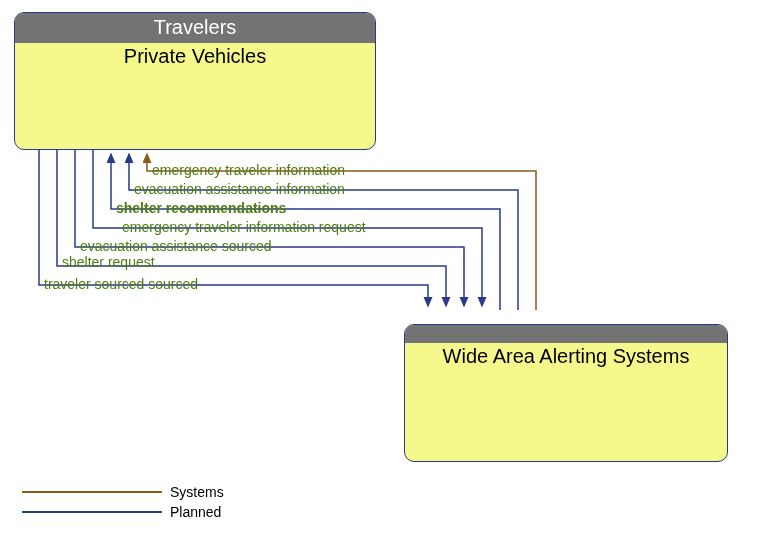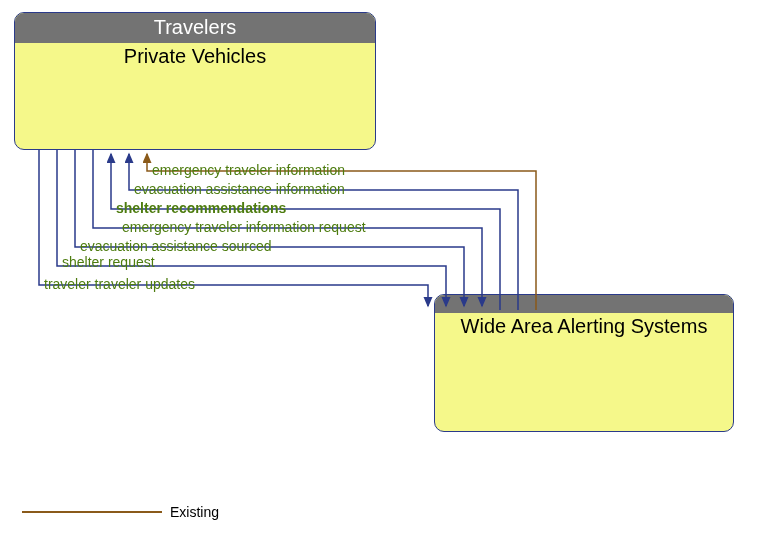--- a/index.html
+++ b/index.html
@@ -65,21 +65,21 @@
   .legend-planned { border-color: #2a3a8a; color:#000; }
 </style>
 </head>
 <body>
 
 <div class="box" style="left:14px; top:12px; width:362px; height:138px;">
   <div class="box-header">Travelers</div>
   <div class="box-title">Private Vehicles</div>
 </div>
 
-<div class="box" style="left:404px; top:294px; width:300px; height:138px;margin-left:30px;">
+<div class="box" style="left:404px; top:324px; width:324px; height:138px;">
   <div class="box-header" style="height:18px;"></div>
   <div class="box-title">Wide Area Alerting Systems</div>
 </div>
 
 <svg class="svg-layer" width="783" height="542">
   <defs>
     <marker id="arr-planned" markerWidth="8" markerHeight="8" refX="6" refY="3" orient="auto">
       <path d="M0,0 L7,3 L0,6 Z" fill="#2a3a8a"></path>
     </marker>
     <marker id="arr-existing" markerWidth="8" markerHeight="8" refX="6" refY="3" orient="auto">
@@ -101,20 +101,24 @@
 
   <path d="M 39 150 L 39 285 L 428 285 L 428 306" fill="none" stroke="#2a3a8a" stroke-width="1.5" marker-end="url(#arr-planned)"></path>
 </svg>
 
 <div class="flow-label existing" style="left:152px; top:162px;">emergency traveler information</div>
 <div class="flow-label" style="left:134px; top:181px;">evacuation assistance information</div>
 <div class="flow-label" style="left:116px; top:200px;font-weight:bold;">shelter recommendations</div>
 <div class="flow-label" style="left:98px; top:219px;margin-left:24px;">emergency traveler information request</div>
 <div class="flow-label" style="left:80px; top:238px;">evacuation assistance sourced</div>
 <div class="flow-label" style="left:62px; top:254px;">shelter request</div>
-<div class="flow-label" style="left:44px; top:276px;">traveler traveler updates</div>
+<div class="flow-label" style="left:44px; top:276px;">traveler sourced sourced</div>
 
 <div class="legend">
   <div class="legend-row">
     <div class="legend-line legend-existing"></div>
-    <span>Existing</span>
+    <span>Systems</span>
+  </div>
+  <div class="legend-row">
+    <div class="legend-line legend-planned"></div>
+    <span>Planned</span>
   </div>
 </div>
 
 </body></html>

